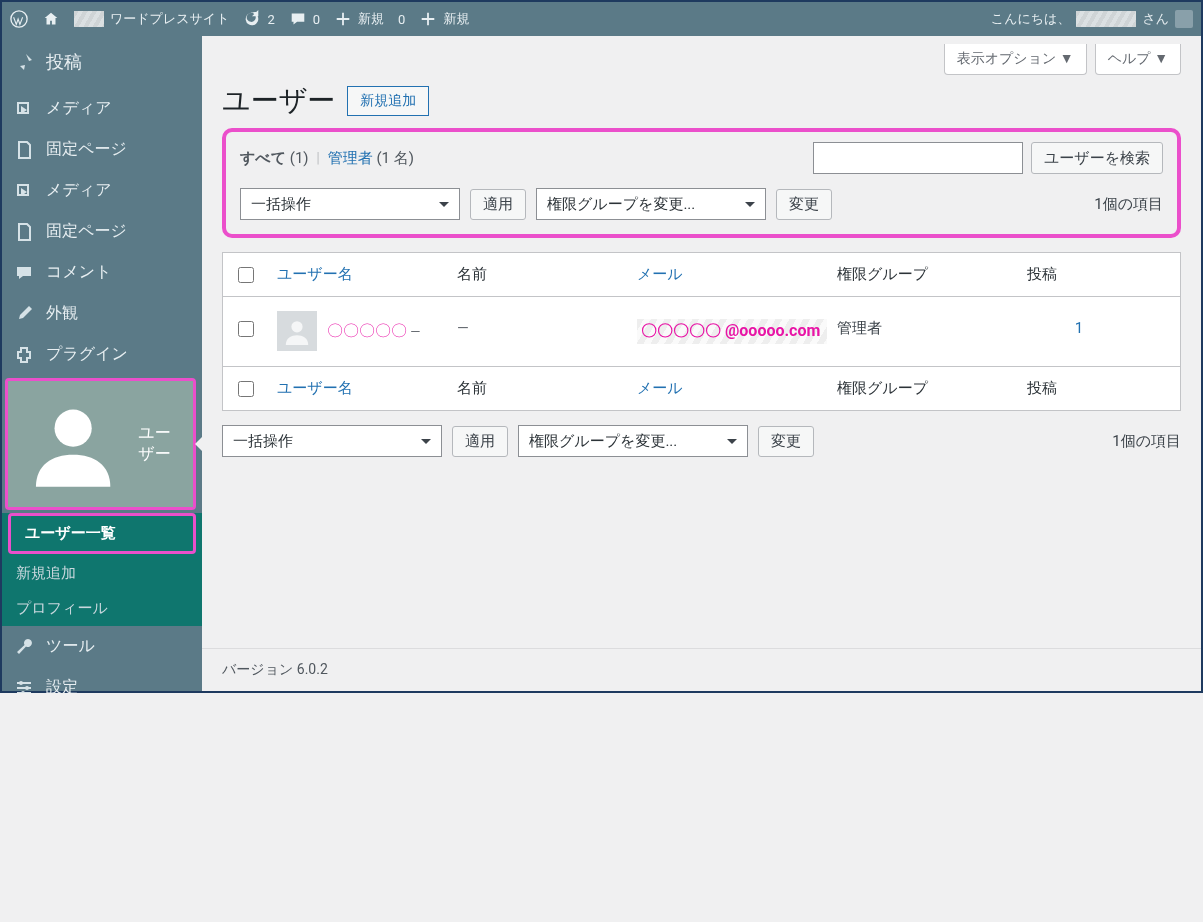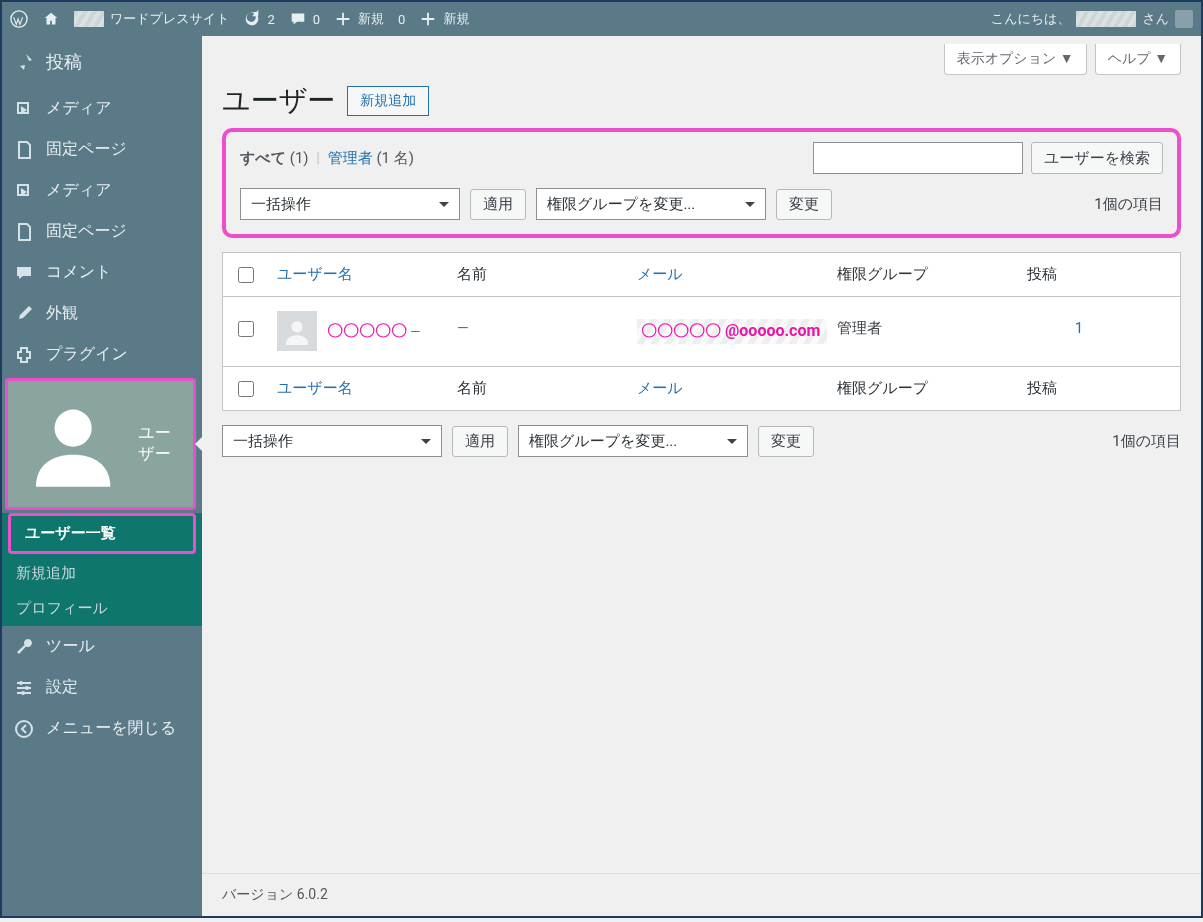--- a/index.html
+++ b/index.html
@@ -2,21 +2,21 @@
 <html><head>
 <meta charset="utf-8">
 <style>
   * { box-sizing: border-box; margin: 0; padding: 0; }
   body {
     font-family: -apple-system, BlinkMacSystemFont, "Segoe UI", Roboto, sans-serif;
     font-size: 13px;
     color: #3c434a;
     background: #f0f0f1;
   }
-  .wrap { border: 2px solid #1e3a5f; width: 1203px; height: 918px; position: relative; background:#f0f0f1;}
+  .wrap { border: 2px solid #1e3a5f; width: 1203px; height: 693px; position: relative; background:#f0f0f1;}
   
   .adminbar {
     background:#5b7a87; height:34px; display:flex; align-items:center; color:#e8eff2; font-size:13px;
     padding:0 8px; justify-content:space-between;
   }
   .adminbar .left, .adminbar .right { display:flex; align-items:center; gap:14px;}
   .adminbar .item { display:flex; align-items:center; gap:6px; cursor:pointer;}
   .adminbar svg { width:18px; height:18px; fill:#e8eff2;}
   .adminbar .redact { background: repeating-linear-gradient(120deg,#cfd4d6 0 4px,#dbe0e2 4px 8px); height:16px; display:inline-block;}
   
@@ -63,21 +63,21 @@
   .thead, .tfoot { border-bottom:1px solid #c3c4c7;}
   .tfoot { border-top:1px solid #c3c4c7; border-bottom:none;}
   .th { padding:10px 8px; font-size:15px; color:#2c3338;}
   .th.link { color:#2271b1; cursor:pointer;}
   .cb { display:flex; justify-content:center;}
   .cb input { width:16px; height:16px;}
   .tbody .trow { padding:14px 0; align-items:flex-start;}
   .usercell { display:flex; align-items:center; gap:10px; padding-left:8px;}
   .avatar { width:40px; height:40px; background:#d7dbde; display:flex; align-items:center; justify-content:center;}
   .avatar svg { width:28px; height:28px; fill:#f5f6f7;}
-  .uname { color:#e815a6; font-weight:700; font-size:16px;}
+  .uname { color:#e815a6; font-weight:400; font-size:16px;}
   .pink-redact { background: repeating-linear-gradient(120deg,#eee 0 6px,#fafafa 6px 12px); padding:2px 4px; display:inline-block; min-width:190px;}
   .pinktext { color:#e815a6; font-weight:700; font-size:16px;}
   .td { padding:8px; font-size:15px;}
   .td.link { color:#2271b1;}
   .dash { color:#646970;}
   .bottom-actions { display:flex; align-items:center; gap:10px; margin-top:14px; justify-content:space-between;}
   
   .footer { position:absolute; left:200px; right:0; bottom:0; border-top:1px solid #dcdcde; background:#f0f0f1; padding:12px 20px; display:flex; justify-content:space-between; font-size:14px; color:#50575e;}
   .footer a { color:#2271b1; text-decoration:underline;}
 </style>

